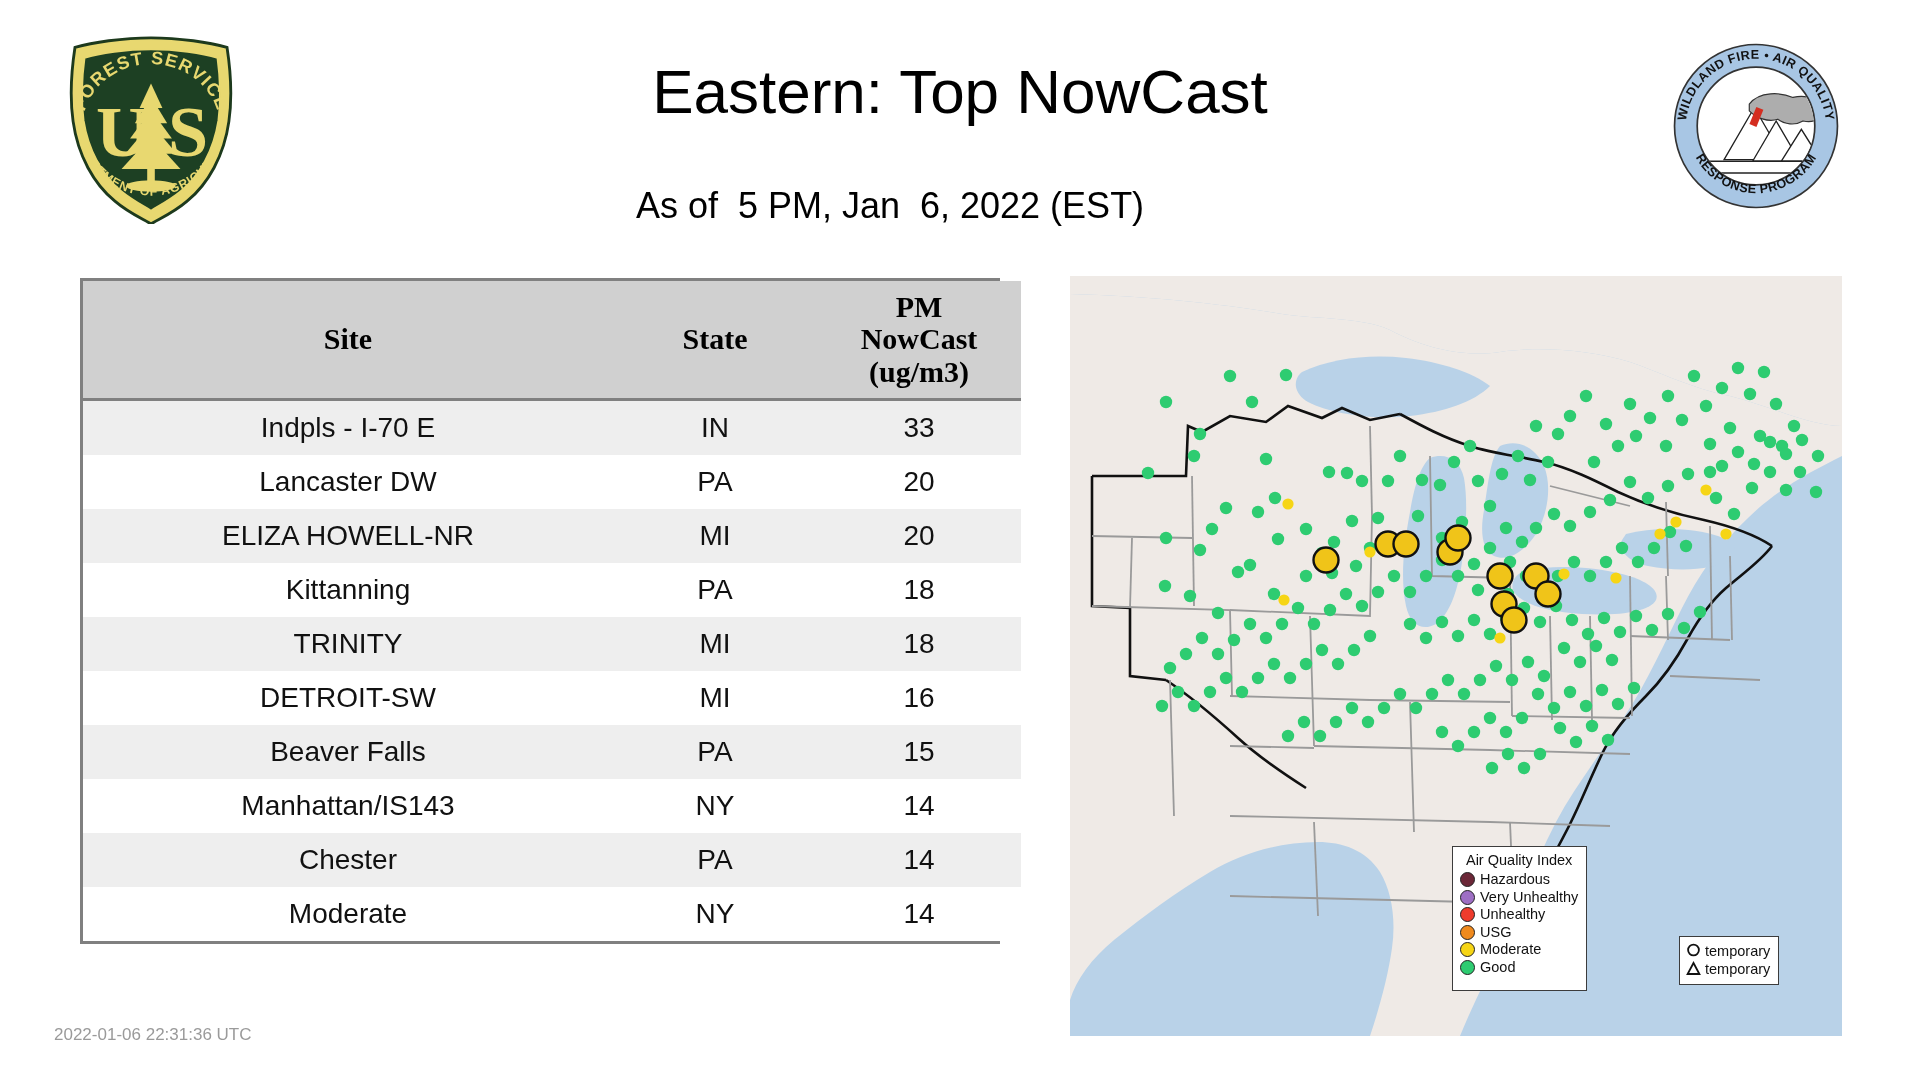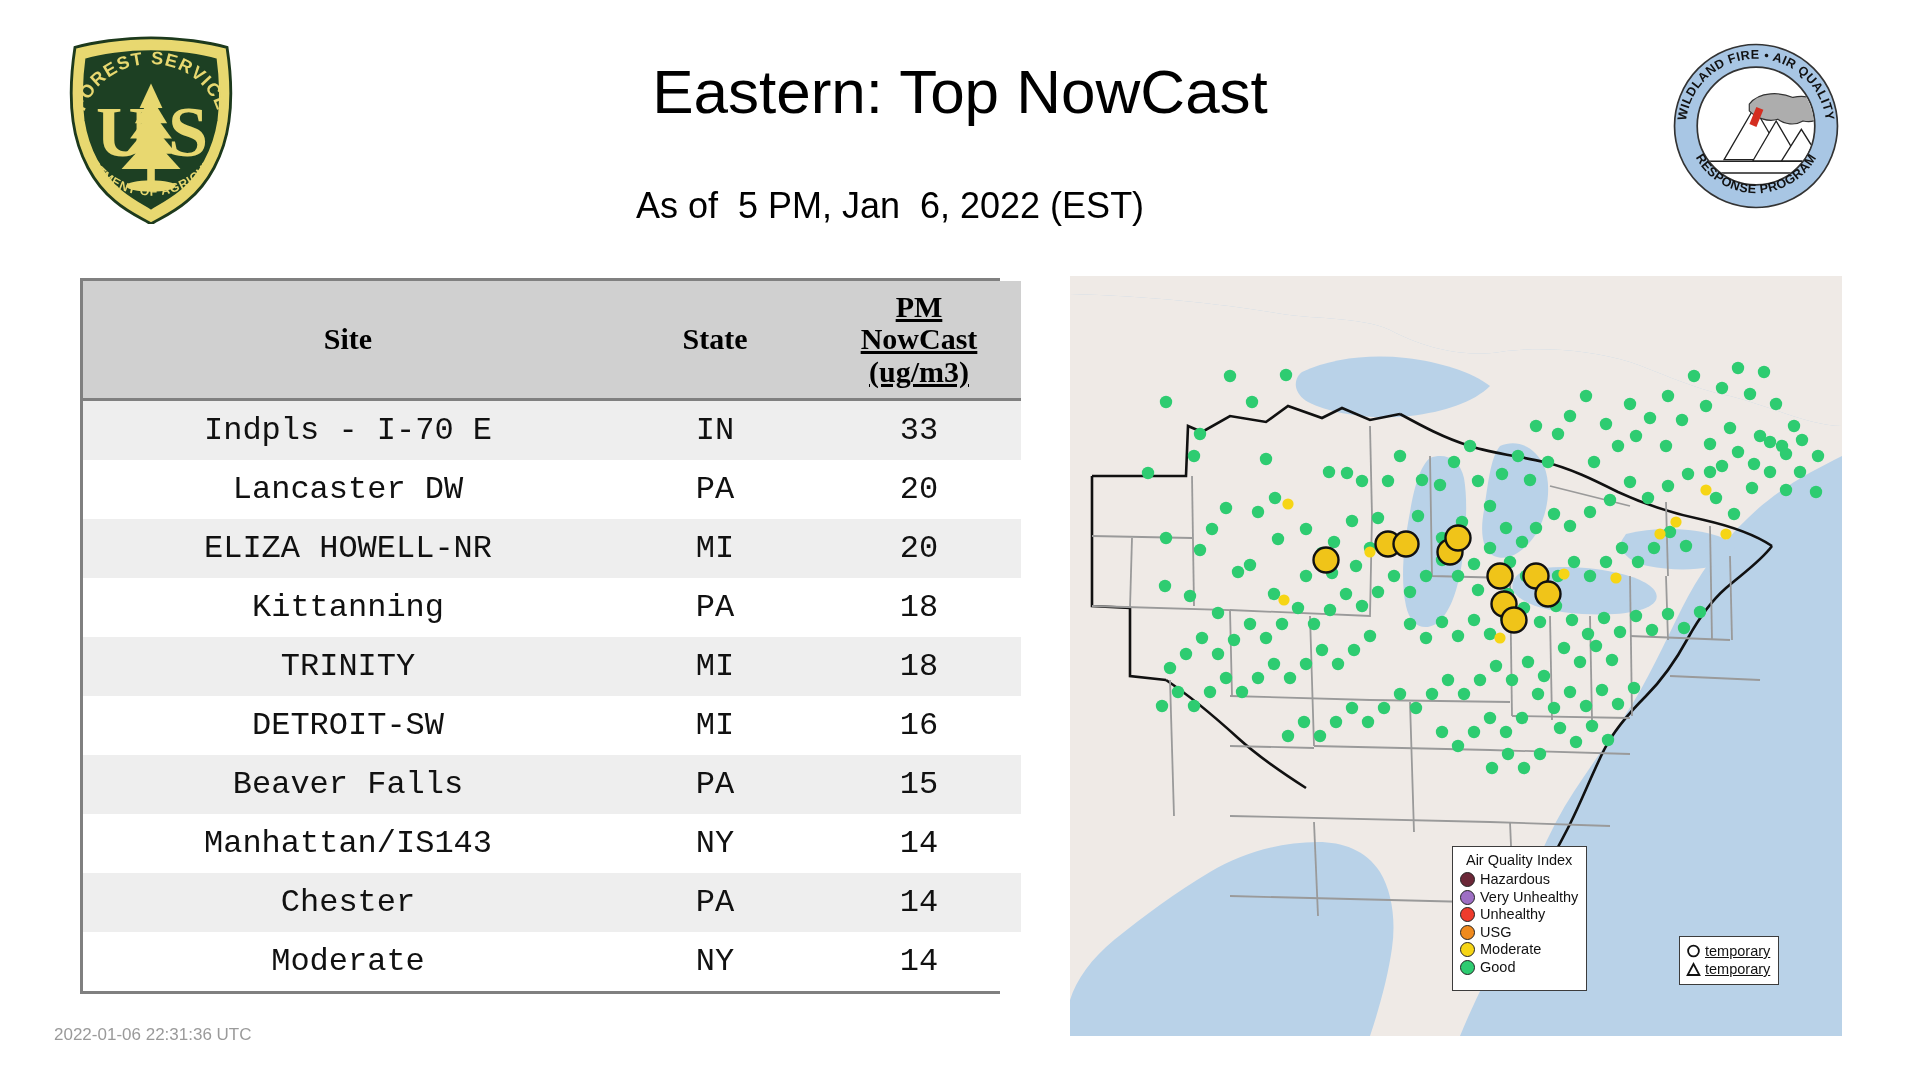--- a/index.html
+++ b/index.html
@@ -38,25 +38,25 @@
   table{border-collapse:collapse;width:100%;table-layout:fixed;
         font-family:"Liberation Serif", serif;}
   thead th{
     background:#d0d0d0;color:#000;font-weight:bold;font-size:30px;
     text-align:center;vertical-align:middle;
     padding:10px 4px;line-height:1.08;
     border-bottom:3px solid #808080;
   }
   thead th.c1{width:522px;}
   thead th.c2{width:196px;}
-  thead th.c3{width:196px;text-decoration:underline;}
+  thead th.c3{width:196px;}
   tbody td{
-    font-size:32px;text-align:center;color:#111;
+    font-size:28px;text-align:center;color:#111;
     padding:11px 4px;font-weight:400;
-    font-family:Liberation Mono, monospace;
+    font-family:Liberation Sans, sans-serif;
   }
   tbody tr:nth-child(odd){background:#eeeeee;}
   tbody tr:nth-child(even){background:#ffffff;}
   .hdr-line{display:block;}
 
   #timestamp{
     position:absolute;left:54px;top:1025px;
     font-size:17px;color:#9a9a9a;
     font-family:"Liberation Sans", sans-serif;
   }
@@ -75,21 +75,21 @@
   #aqi-legend{left:382px;top:570px;padding:5px 8px 14px 7px;}
   #aqi-legend .lg-title{font-size:14.5px;text-align:center;margin-bottom:3px;}
   #aqi-legend .lg-row{display:flex;align-items:center;height:17.5px;}
   #aqi-legend .sw{
     width:13px;height:13px;border-radius:50%;border:1.5px solid #222;
     margin-right:5px;flex:none;
   }
   #aqi-legend .lb{font-size:14.5px;line-height:17.5px;white-space:nowrap;}
 
   #sym-legend{left:609px;top:660px;padding:5px 8px 6px 6px;}
-  #sym-legend .lg-row{display:flex;align-items:flex-end;height:18px;text-decoration:underline;}
+  #sym-legend .lg-row{display:flex;align-items:center;height:18px;}
   #sym-legend .lb{font-size:14.5px;line-height:18px;white-space:nowrap;margin-left:4px;}
 </style>
 </head>
 <body>
 
 <div class="page">
 
   <svg id="usfs-logo" viewBox="0 0 200 200">
     <path d="M100 4 C70 4 38 9 20 14 C16 40 14 64 18 92 C23 128 40 158 62 176
              C76 188 90 194 100 200 C110 194 124 188 138 176 C160 158 177 128 182 92

